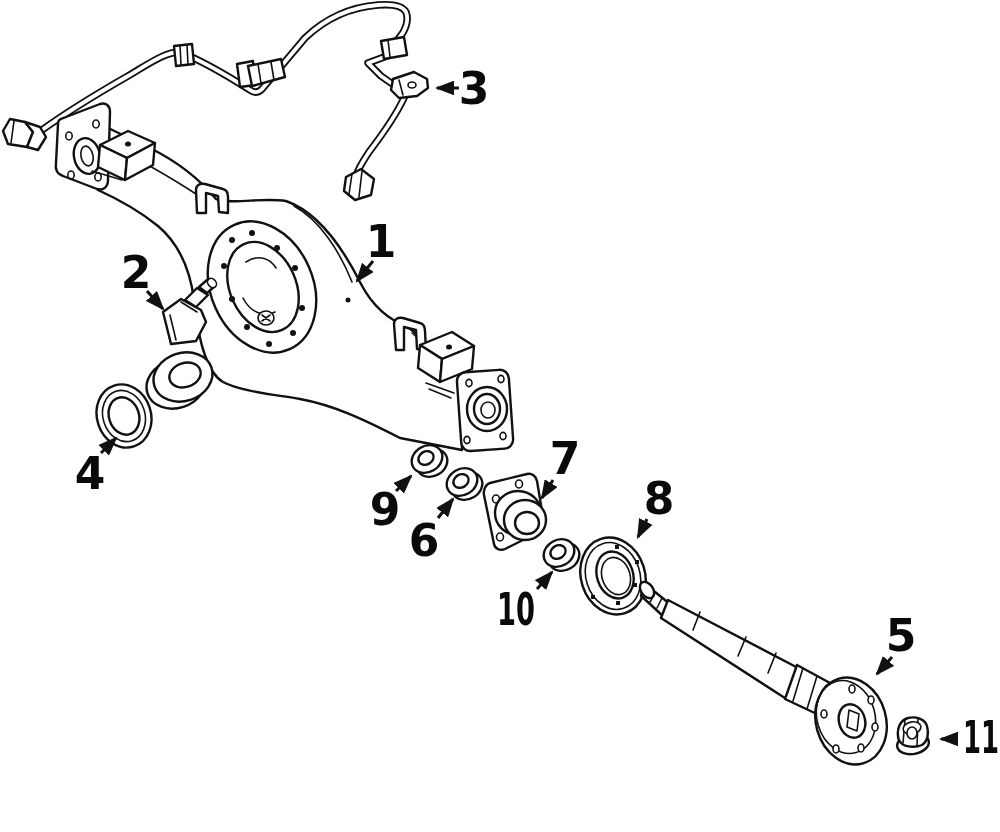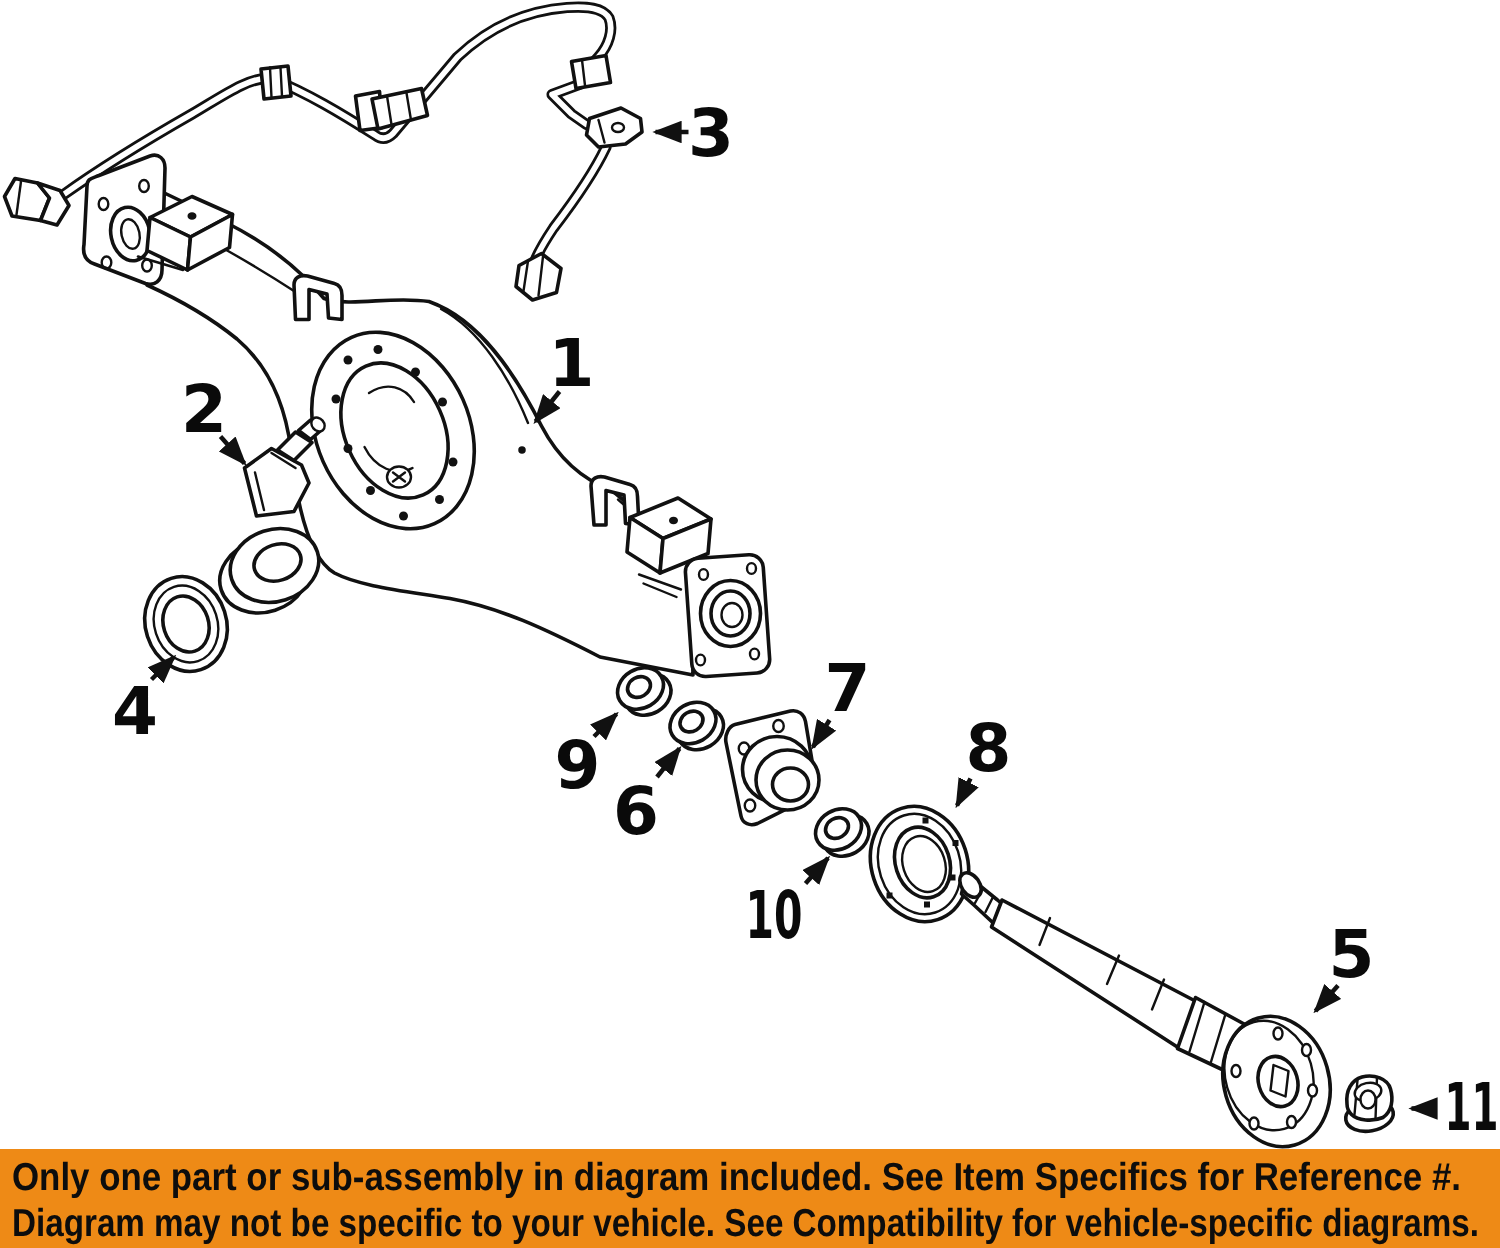--- a/index.html
+++ b/index.html
@@ -258,21 +258,14 @@
       <line class="arrow" x1="537" y1="589" x2="552" y2="572"></line>
       <text class="num" x="516" y="625" text-anchor="middle" textLength="38" lengthAdjust="spacingAndGlyphs">10</text>
     </g>
     <g>
       <line class="arrow" x1="957" y1="739" x2="941" y2="739"></line>
       <text class="num" x="981" y="753" text-anchor="middle" textLength="36" lengthAdjust="spacingAndGlyphs">11</text>
     </g>
   </g>
 </svg>
 
-<div>
-  <svg viewBox="0 0 1000 66" width="1000" height="66">
-    <rect x="0" y="0" width="1000" height="66" fill="#ee8a16"></rect>
-    <text class="banner-text" x="8" y="27" textLength="966" lengthAdjust="spacingAndGlyphs" fill="#0d0d0d">Only one part or sub-assembly in diagram included. See Item Specifics for Reference #.</text>
-    <text class="banner-text" x="8" y="58" textLength="978" lengthAdjust="spacingAndGlyphs" fill="#0d0d0d">Diagram may not be specific to your vehicle. See Compatibility for vehicle-specific diagrams.</text>
-  </svg>
+
 </div>
 
-</div>
-
 </body></html>

